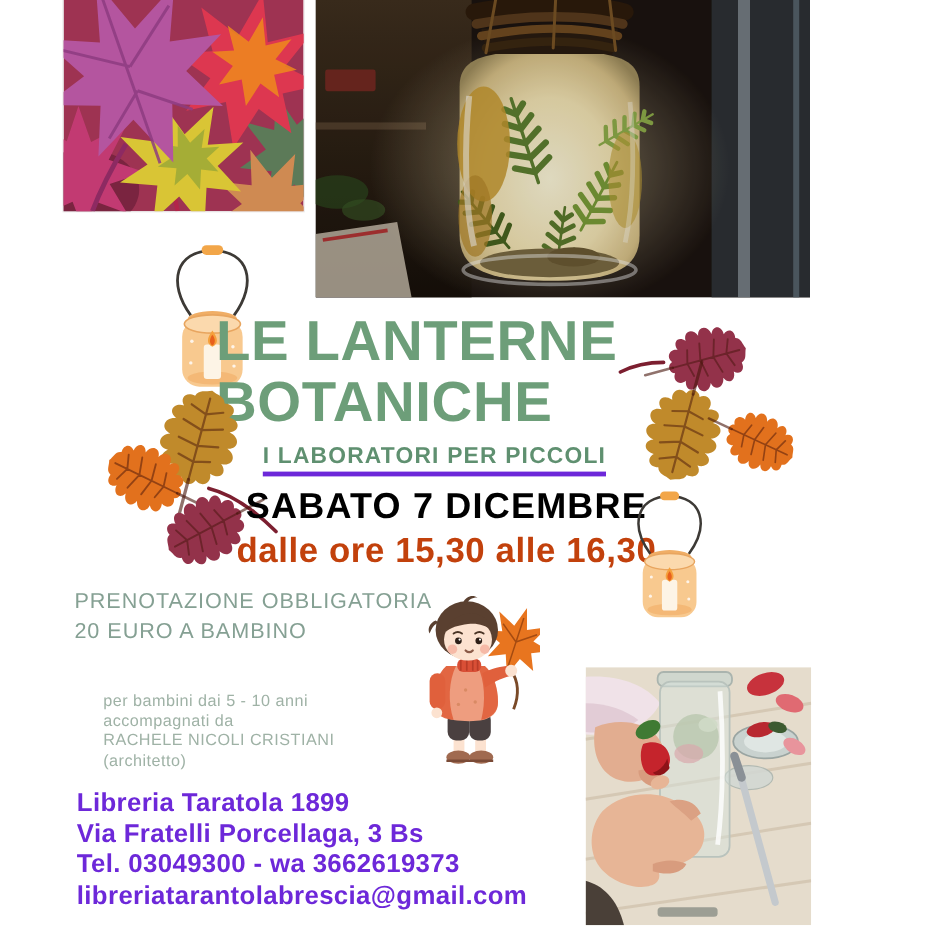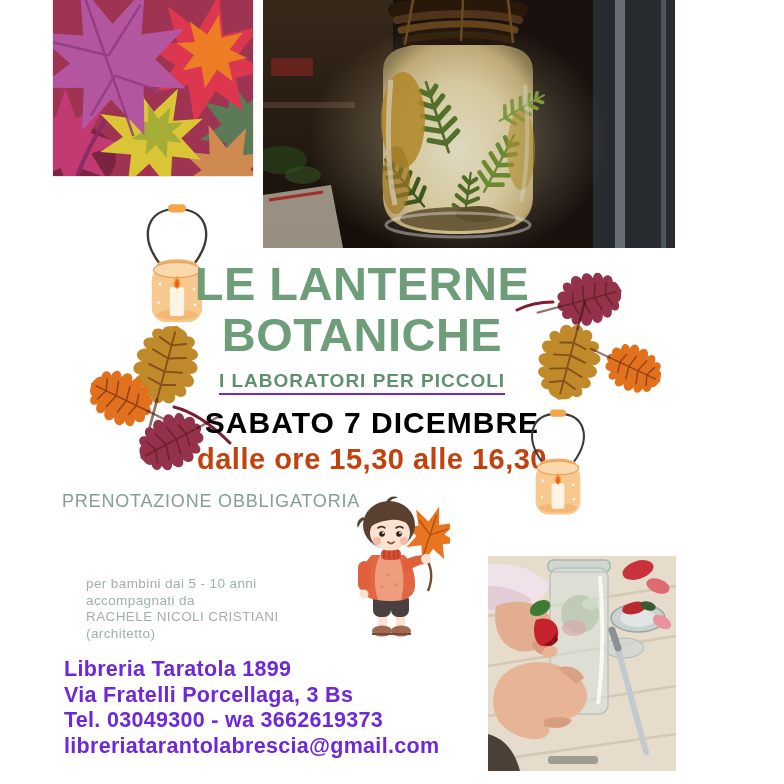--- a/index.html
+++ b/index.html
@@ -4,29 +4,29 @@
 <style>
   html,body{margin:0;padding:0;background:#ffffff;}
   .poster{
     position:relative;width:784px;height:784px;background:#ffffff;overflow:hidden;
     font-family:"Liberation Sans", sans-serif;
   }
   .abs{position:absolute;}
   .photo{display:block;}
   
   .title{
-    left:180px;top:258px;width:364px;text-align:center;
+    left:180px;top:258px;width:364px;
     color:#6d9e79;font-weight:700;font-size:47px;line-height:51px;
     letter-spacing:0.5px;
   }
   .subtitle{
     left:180px;top:370px;width:364px;text-align:center;
     color:#5f9070;font-weight:700;font-size:19px;letter-spacing:1px;
   }
-  .subtitle span{border-bottom:2px solid #6d28d9;padding-bottom:2px;}
+  .subtitle span{border-bottom:4px solid #6d28d9;padding-bottom:2px;}
   .day{
     left:182px;top:406px;width:380px;text-align:center;
     color:#000000;font-weight:700;font-size:30px;letter-spacing:1px;
   }
   .time{
     left:172px;top:443px;width:400px;text-align:center;
     color:#c2410c;font-weight:700;font-size:29px;letter-spacing:0.5px;
   }
   .booking{
     left:62px;top:489px;width:350px;
@@ -194,20 +194,21 @@
   <div class="abs time">dalle ore 15,30 alle 16,30</div>
 
   <div class="abs" style="left:518px;top:404px;width:80px;height:112px">
     <svg width="80" height="112" viewBox="0 0 100 140">
         <use href="#lantern"></use>
       </svg>
   </div>
 
   <div class="abs booking">
     <div>PRENOTAZIONE OBBLIGATORIA</div>
+    <div>20 EURO A BAMBINO</div>
   </div>
 
   <div class="abs audience">
     <div>per bambini dai 5 - 10 anni</div>
     <div>accompagnati da</div>
     <div>RACHELE NICOLI CRISTIANI</div>
     <div>(architetto)</div>
   </div>
 
   <div class="abs" style="left:346px;top:495px;width:104px;height:156px">

